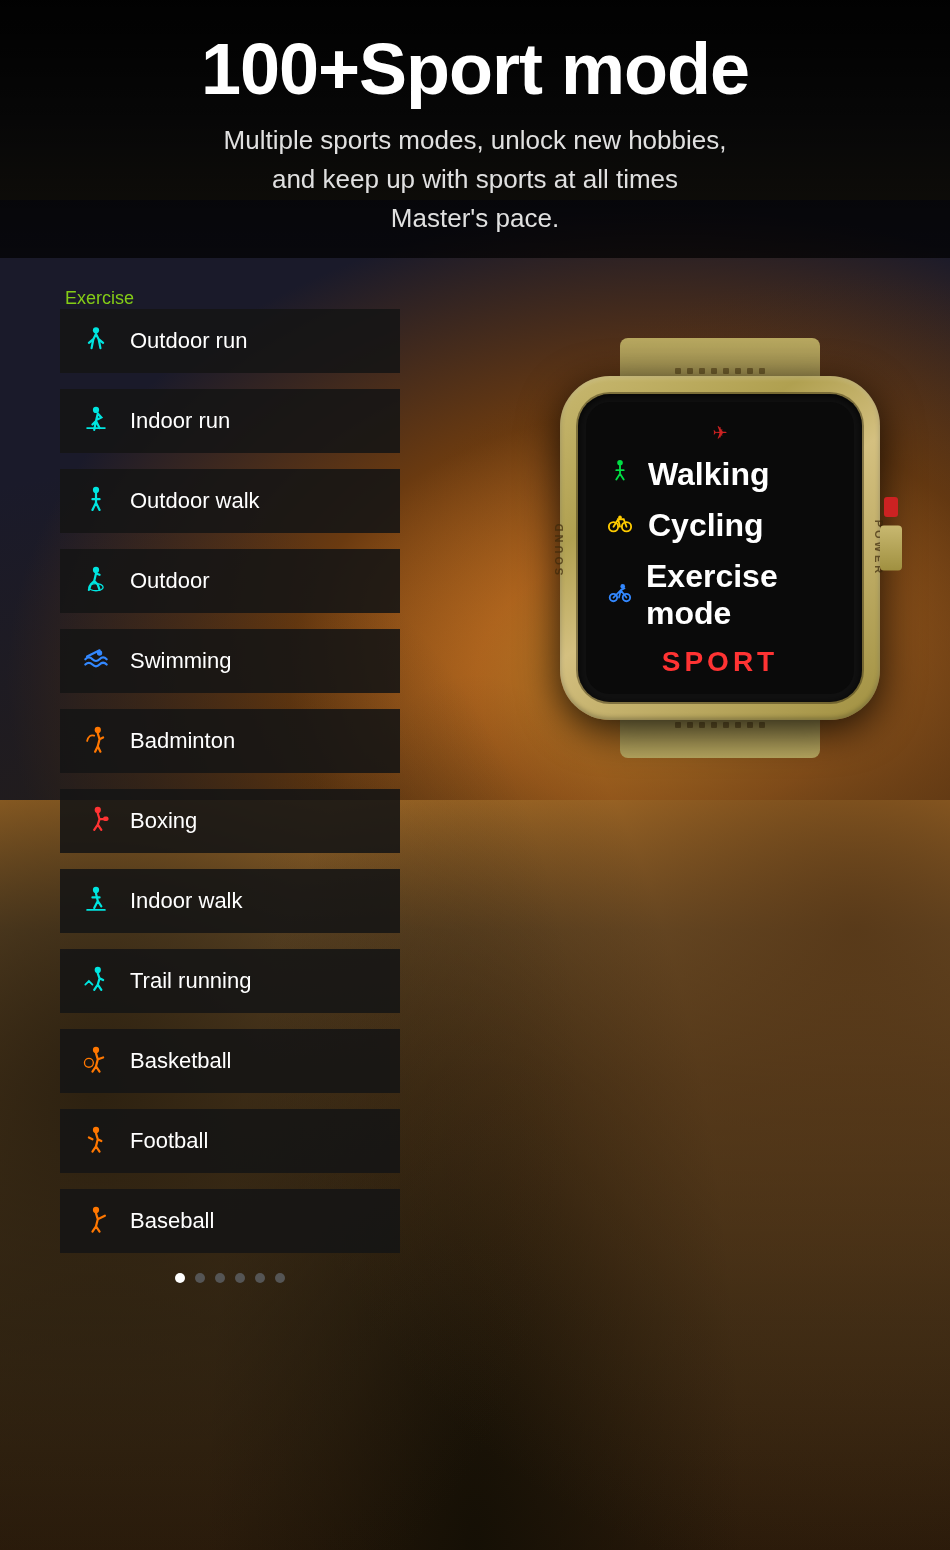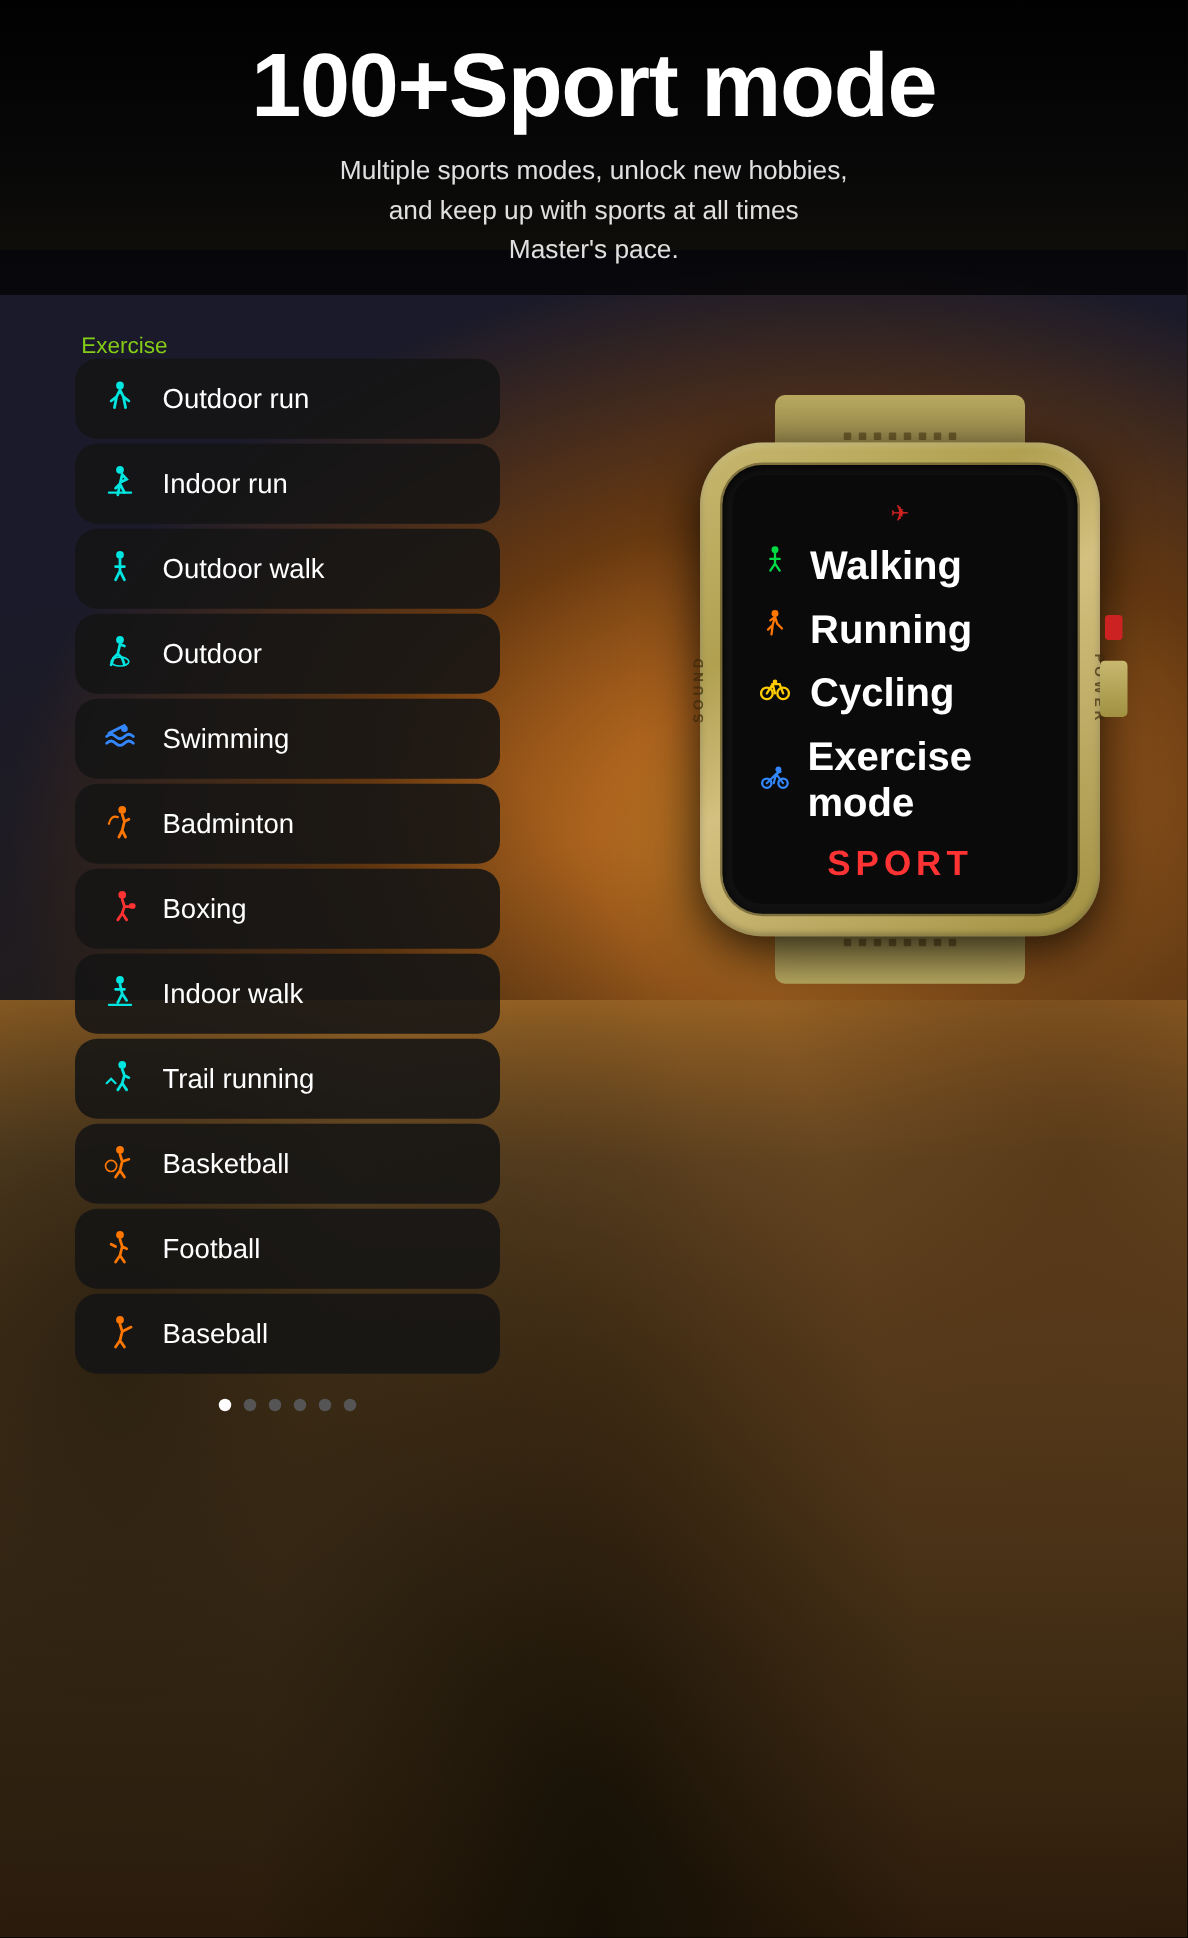--- a/index.html
+++ b/index.html
@@ -74,21 +74,21 @@
 
     .main-title {
       font-size: 72px;
       font-weight: 900;
       color: #ffffff;
       letter-spacing: -1px;
       line-height: 1.1;
     }
 
     .subtitle {
-      font-size: 21px;
+      font-size: 26px;
       color: #e0e0e0;
       margin-top: 12px;
       line-height: 1.5;
       font-weight: 400;
     }
 
     
     .main-layout {
       display: flex;
       padding: 30px 0 0 0;
@@ -107,22 +107,22 @@
       color: #84cc16;
       font-size: 18px;
       margin-bottom: 0;
       padding-left: 5px;
     }
 
     .mode-item {
       display: flex;
       align-items: center;
       background: rgba(20, 20, 20, 0.88);
-      border-radius: 18px;
-      margin-bottom: 4px;
+      border-radius: 0;
+      margin-bottom: 16px;
       padding: 14px 18px;
       gap: 16px;
     }
 
     .mode-icon {
       width: 36px;
       height: 36px;
       flex-shrink: 0;
       display: flex;
       align-items: center;
@@ -543,29 +543,20 @@
               <div class="watch-sport-item">
                 <div class="watch-sport-icon icon-cyan">
                   <svg class="watch-sport-svg" viewBox="0 0 28 28" fill="none">
                     <circle cx="14" cy="4" r="3" fill="#00dd44"></circle>
                     <path d="M14 7 L14 16 M14 16 L10 22 M14 16 L18 22 M10 12 L18 12" stroke="#00dd44" stroke-width="2" stroke-linecap="round"></path>
                   </svg>
                 </div>
                 <div class="watch-sport-name">Walking</div>
               </div>
 
-              <div class="watch-sport-item">
-                <div class="watch-sport-icon icon-orange">
-                  <svg class="watch-sport-svg" viewBox="0 0 28 28" fill="none">
-                    <circle cx="14" cy="4" r="3" fill="#ff7700"></circle>
-                    <path d="M14 7 L12 14 L8 18 M14 7 L16 13 L20 17 M12 14 L11 22 M14 7 L10 10" stroke="#ff7700" stroke-width="2" stroke-linecap="round"></path>
-                  </svg>
-                </div>
-                <div class="watch-sport-name">Running</div>
-              </div>
 
               <div class="watch-sport-item">
                 <div class="watch-sport-icon icon-yellow">
                   <svg class="watch-sport-svg" viewBox="0 0 28 28" fill="none">
                     <circle cx="7" cy="18" r="5" stroke="#ffcc00" stroke-width="2" fill="none"></circle>
                     <circle cx="21" cy="18" r="5" stroke="#ffcc00" stroke-width="2" fill="none"></circle>
                     <path d="M14 18 L12 10 L18 10 L21 18 M12 10 L7 18" stroke="#ffcc00" stroke-width="2" stroke-linecap="round" fill="none"></path>
                     <circle cx="14" cy="8" r="2" fill="#ffcc00"></circle>
                   </svg>
                 </div>

